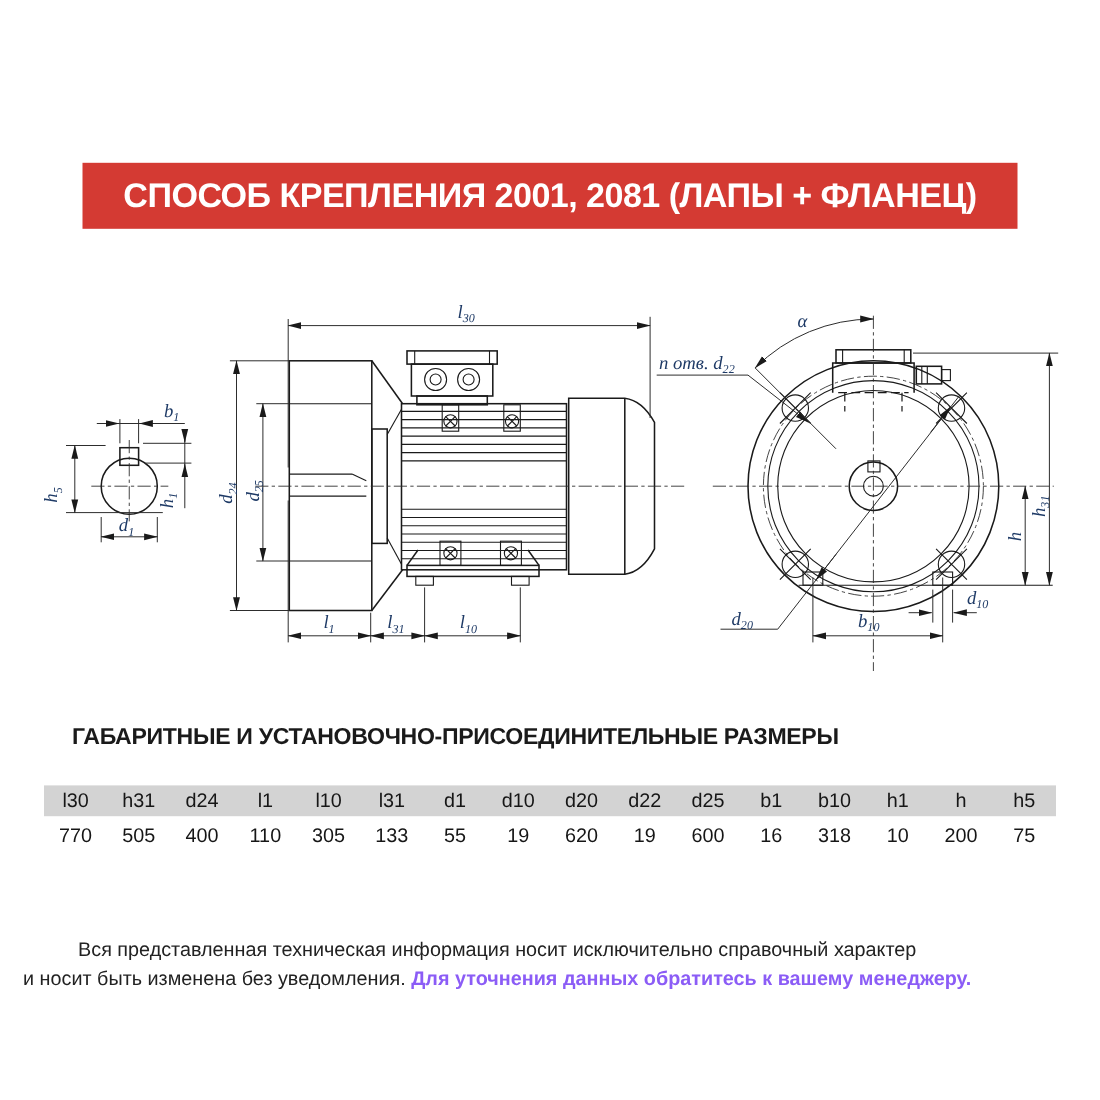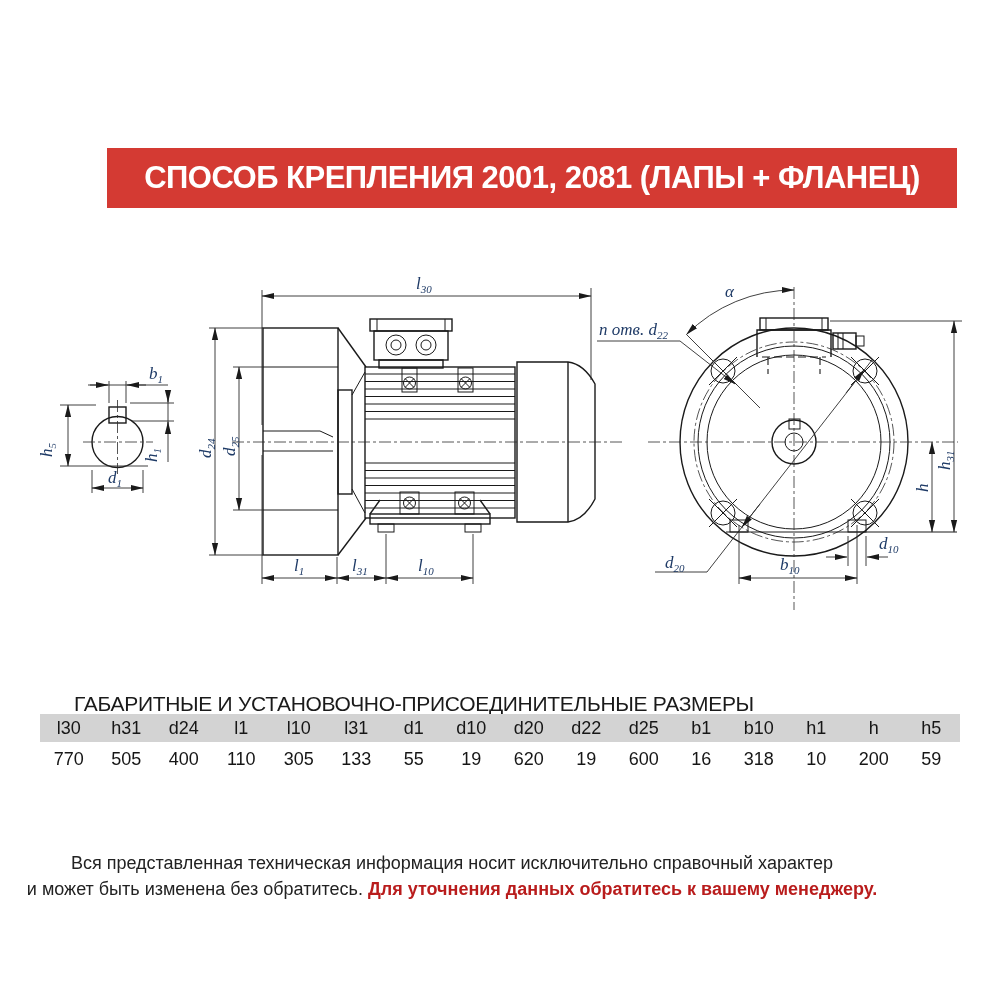--- a/index.html
+++ b/index.html
@@ -3,42 +3,42 @@
 <meta charset="utf-8">
 <style>
   html,body{margin:0;padding:0;background:#fff;}
   #page{position:relative;width:1000px;height:1000px;background:#fff;overflow:hidden;
         font-family:"Liberation Sans",sans-serif;color:#1a1a1a;}
   #banner{position:absolute;left:75px;top:148px;width:850px;height:60px;
           display:flex;align-items:center;justify-content:center;
           color:#fff;font-size:31px;font-weight:bold;letter-spacing:-0.5px;white-space:nowrap;}
   #drawing{position:absolute;left:0;top:240px;width:1000px;height:400px;}
   .dim{font-family:"Liberation Serif",serif;font-style:italic;font-size:17px;fill:#1e3a66;}
-  #tbl-title{position:absolute;left:0;top:692px;width:828px;text-align:center;
-             font-size:21px;font-weight:normal;letter-spacing:-0.3px;}
+  #tbl-title{position:absolute;left:0;top:658px;width:828px;text-align:center;
+             font-size:21px;font-weight:bold;letter-spacing:-0.3px;}
   #dims-table{position:absolute;left:40px;top:714px;width:920px;}
   .trow{display:grid;grid-template-columns:repeat(16,1fr);}
   .thead{background:#d3d3d3;height:28px;}
   .tvals{height:34px;text-align:right;}
   .tcell{display:flex;align-items:center;justify-content:center;font-size:18px;color:#161616;}
   #footer{position:absolute;left:0;top:850px;width:904px;text-align:center;
           font-size:18px;line-height:26px;color:#222;}
-  #footer b{color:#b91c1c;}
+  #footer b{color:#8b5cf6;}
   .ol{stroke:#1a1a1a;stroke-width:1.4;fill:none;}
   .tl{stroke:#1a1a1a;stroke-width:1;fill:none;}
   .dl{stroke:#2b2b2b;stroke-width:0.9;fill:none;}
   .cl{stroke:#2b2b2b;stroke-width:0.8;fill:none;stroke-dasharray:12 3 3 3;}
   .hd{stroke:#1a1a1a;stroke-width:1.1;fill:none;stroke-dasharray:8 4;}
 </style>
 </head>
 <body>
 
 <div id="page">
 
-  <div id="banner" title="СПОСОБ КРЕПЛЕНИЯ 2001, 2081 (ЛАПЫ + ФЛАНЕЦ)" style="background: rgb(212, 58, 51); margin-left: 32px;">СПОСОБ КРЕПЛЕНИЯ 2001, 2081 (ЛАПЫ + ФЛАНЕЦ)</div>
+  <div id="banner" title="СПОСОБ КРЕПЛЕНИЯ 2001, 2081 (ЛАПЫ + ФЛАНЕЦ)" style="background: rgb(212, 58, 51);">СПОСОБ КРЕПЛЕНИЯ 2001, 2081 (ЛАПЫ + ФЛАНЕЦ)</div>
 
   <svg id="drawing" viewBox="0 240 1000 400">
     <defs>
       <marker id="arw" markerWidth="13" markerHeight="8" refX="12" refY="4" orient="auto-start-reverse" markerUnits="userSpaceOnUse">
         <path d="M0,0.9 L12.5,4 L0,7.1 Z" fill="#1a1a1a"></path>
       </marker>
       <pattern id="hatch" width="4.5" height="4.5" patternUnits="userSpaceOnUse" patternTransform="rotate(-45)">
         <rect width="4.5" height="4.5" fill="#fff"></rect>
         <line x1="0" y1="0" x2="4.5" y2="0" stroke="#3a3a3a" stroke-width="0.9"></line>
       </pattern>
@@ -259,23 +259,23 @@
       <div class="tcell">133</div>
       <div class="tcell">55</div>
       <div class="tcell">19</div>
       <div class="tcell">620</div>
       <div class="tcell">19</div>
       <div class="tcell">600</div>
       <div class="tcell">16</div>
       <div class="tcell">318</div>
       <div class="tcell">10</div>
       <div class="tcell">200</div>
-      <div class="tcell">59</div>
+      <div class="tcell">75</div>
     </div>
   </div>
 
   <div id="footer">
     <span>Вся представленная техническая информация носит исключительно справочный характер</span><br>
-    <span>и может быть изменена без обратитесь.</span>
+    <span>и носит быть изменена без уведомления.</span>
     <b>Для уточнения данных обратитесь к вашему менеджеру.</b>
   </div>
 
 </div>
 
 </body></html>

